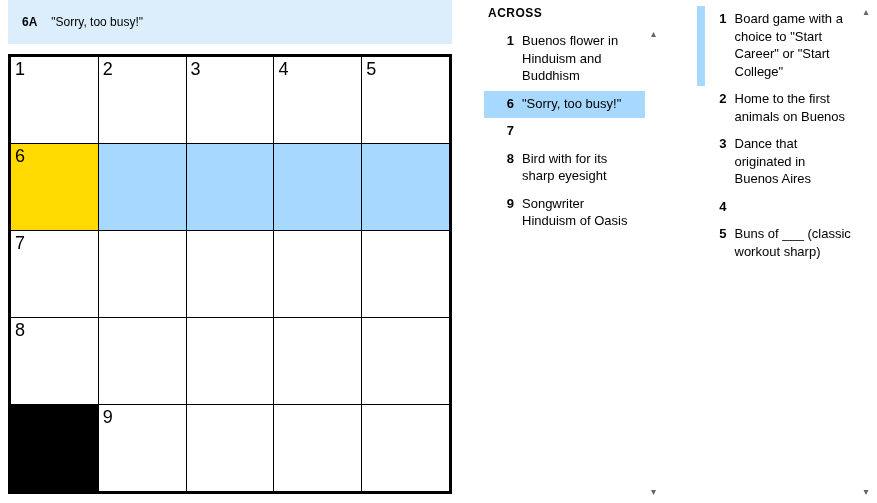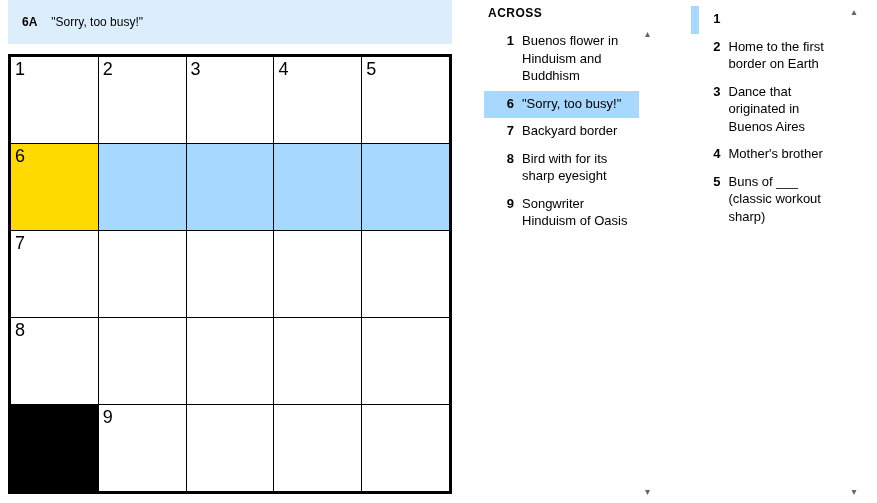--- a/index.html
+++ b/index.html
@@ -49,21 +49,21 @@
     position: absolute;
     top: 2px;
     left: 4px;
     font-size: 18px;
     font-weight: normal;
     color: #000;
   }
   .right {
     flex: 1;
     display: flex;
-    padding: 6px 16px 6px 24px;
+    padding: 6px 4px 6px 24px;
     gap: 36px;
   }
   .col {
     flex: 1;
     display: flex;
     flex-direction: column;
     min-width: 0;
   }
   .col-header {
     font-size: 12px;
@@ -181,21 +181,20 @@
           <li class="clue-item">
             <span class="cnum">1</span>
             <span class="ctext">Buenos flower in Hinduism and Buddhism</span>
           </li>
           <li class="clue-item active">
             <span class="cnum">6</span>
             <span class="ctext">"Sorry, too busy!"</span>
           </li>
           <li class="clue-item">
             <span class="cnum">7</span>
-            <span class="ctext">Backyard border</span>
           </li>
           <li class="clue-item">
             <span class="cnum">8</span>
             <span class="ctext">Bird with for its sharp eyesight</span>
           </li>
           <li class="clue-item">
             <span class="cnum">9</span>
             <span class="ctext">Songwriter Hinduism of Oasis</span>
           </li>
         </ul>
@@ -203,32 +202,32 @@
         <span class="scroll-arrow">▴</span>
         <span class="scroll-arrow">▾</span>
       </div>
     </div>
   </div>
   <div class="col">
     <div class="clue-scroll">
       <ul class="clue-list" id="down-list">
           <li class="clue-item related">
             <span class="cnum">1</span>
+            <span class="ctext">Board game with a choice to "Start Career" or "Start College"</span>
           </li>
           <li class="clue-item">
             <span class="cnum">2</span>
-            <span class="ctext">Home to the first border on Earth</span>
+            <span class="ctext">Home to the first animals on Buenos</span>
           </li>
           <li class="clue-item">
             <span class="cnum">3</span>
             <span class="ctext">Dance that originated in Buenos Aires</span>
           </li>
           <li class="clue-item">
             <span class="cnum">4</span>
-            <span class="ctext">Mother's brother</span>
           </li>
           <li class="clue-item">
             <span class="cnum">5</span>
             <span class="ctext">Buns of ___ (classic workout sharp)</span>
           </li>
         </ul>
       <div class="scrollbar">
         <span class="scroll-arrow">▴</span>
         <span class="scroll-arrow">▾</span>
       </div>

